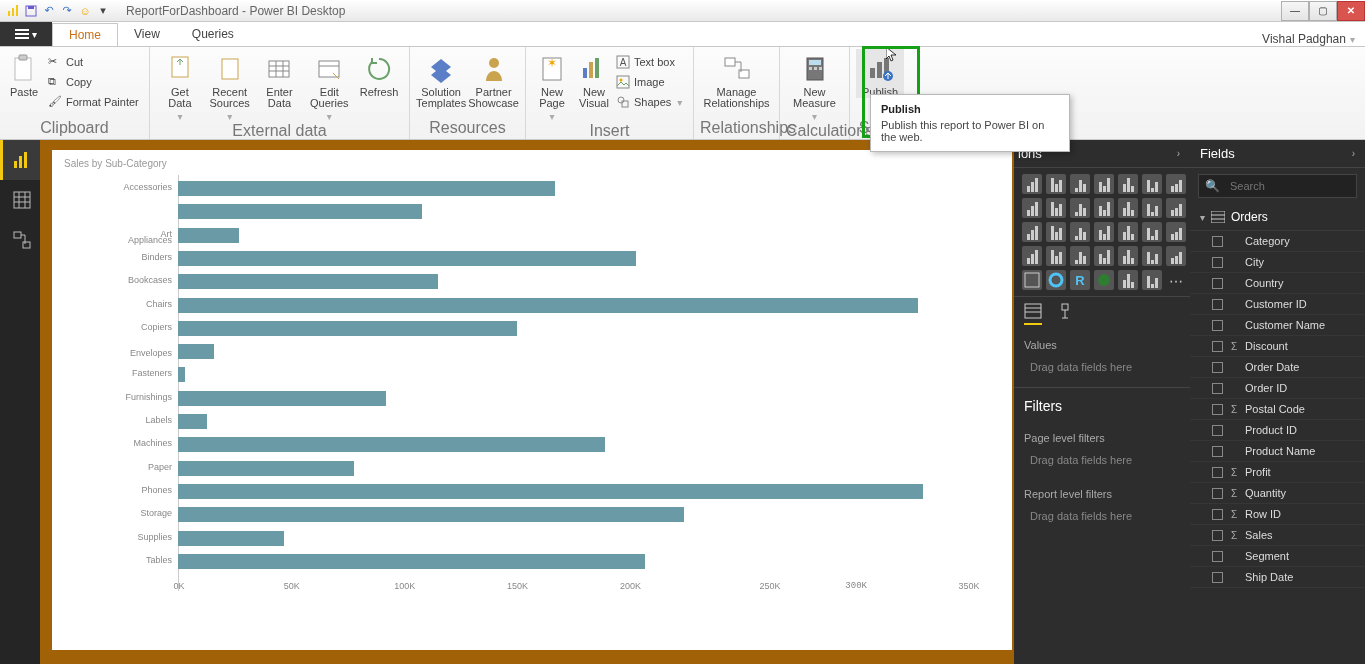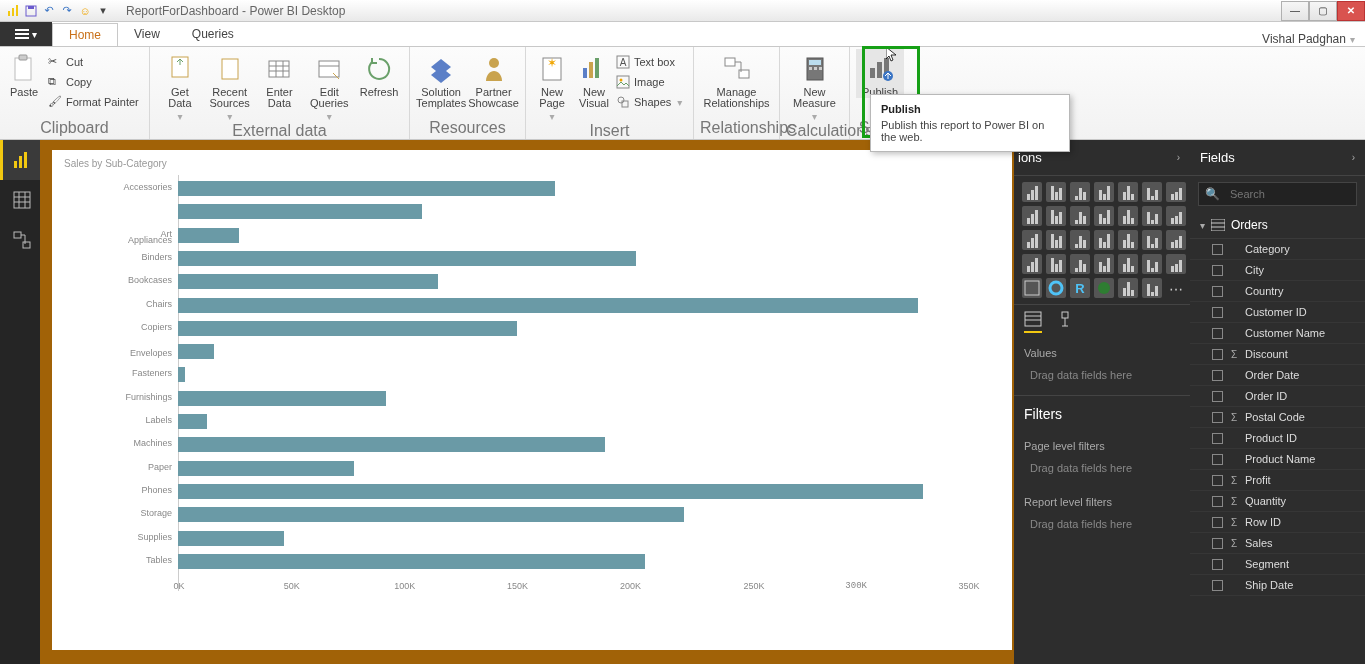--- a/index.html
+++ b/index.html
@@ -49,21 +49,21 @@
 .report { width:960px; height:500px; background:#fff; position:relative; padding:8px 4px; }
 .charttitle { font-size:10px; color:#999; padding-left:8px; }
 .chartwrap { position:relative; width:920px; height:420px; margin-top:6px; }
 .axislabel { position:absolute; right:804px; font-size:9px; color:#888; text-align:right; width:100px; }
 .bar { position:absolute; height:15px; background:#6a9aa6; }
 .xaxis { position:absolute; left:122px; right:0; bottom:18px; top:0; border-left:1px solid #ccc; }
 .xtick { position:absolute; bottom:0; font-size:9px; color:#888; transform:translateX(-50%); }
 
 
 .vizpanel { width:176px; background:#2d2d2d; color:#ccc; display:flex; flex-direction:column; font-size:12px; overflow:hidden; }
-.panelhdr { height:36px; display:flex; align-items:center; padding:0 10px; color:#fff; font-size:13px; border-bottom:1px solid #444; justify-content:space-between; }
+.panelhdr { height:28px; display:flex; align-items:center; padding:0 10px; color:#fff; font-size:13px; border-bottom:1px solid #444; justify-content:space-between; }
 .panelhdr.partial { padding-left:0; }
 .vizgrid { padding:6px 8px; display:grid; grid-template-columns:repeat(7,20px); gap:4px; }
 .vizicon { width:20px; height:20px; background:#555; border-radius:2px; display:flex; align-items:flex-end; justify-content:center; padding:2px; gap:1px; }
 .vizicon span { display:block; width:3px; background:#ccc; }
 .panellabel { padding:8px 10px 4px; font-size:11px; color:#aaa; }
 .dropwell { margin:0 8px 8px; padding:6px 8px; font-size:11px; color:#888; }
 .filtershdr { padding:10px; font-size:14px; color:#fff; border-top:1px solid #444; }
 
 
 .fieldspanel { width:175px; background:#2d2d2d; color:#ccc; display:flex; flex-direction:column; font-size:12px; overflow-y:auto; }
@@ -401,21 +401,21 @@
   <div class="canvas">
     <div class="report">
       <div class="charttitle">Sales by Sub-Category</div>
       <div class="chartwrap" id="chartwrap">
         <div class="xaxis" id="xaxis" style="height: 416.1px;">
             <div class="xtick" style="left: 0px;">0K</div>
             <div class="xtick" style="left: 112.857px;">50K</div>
             <div class="xtick" style="left: 225.714px;">100K</div>
             <div class="xtick" style="left: 338.571px;">150K</div>
             <div class="xtick" style="left: 451.429px;">200K</div>
-            <div class="xtick" style="left: 575px;">250K</div>
+            <div class="xtick" style="left: 591px;">250K</div>
             <div class="xtick" style="left: 677.143px; font-family: Liberation Mono, monospace;">300K</div>
             <div class="xtick" style="left: 790px;">350K</div>
           </div>
       <div class="axislabel" style="top: 7px;">Accessories</div>
           <div class="bar" style="top: 6px; left: 122px; width: 376.943px;"></div>
           <div class="axislabel" style="top: 30.3px; margin-top: 30px;">Appliances</div>
           <div class="bar" style="top: 29.3px; left: 122px; width: 243.771px;"></div>
           <div class="axislabel" style="top: 53.6px;">Art</div>
           <div class="bar" style="top: 52.6px; left: 122px; width: 60.9429px;"></div>
           <div class="axislabel" style="top: 76.9px;">Binders</div>

